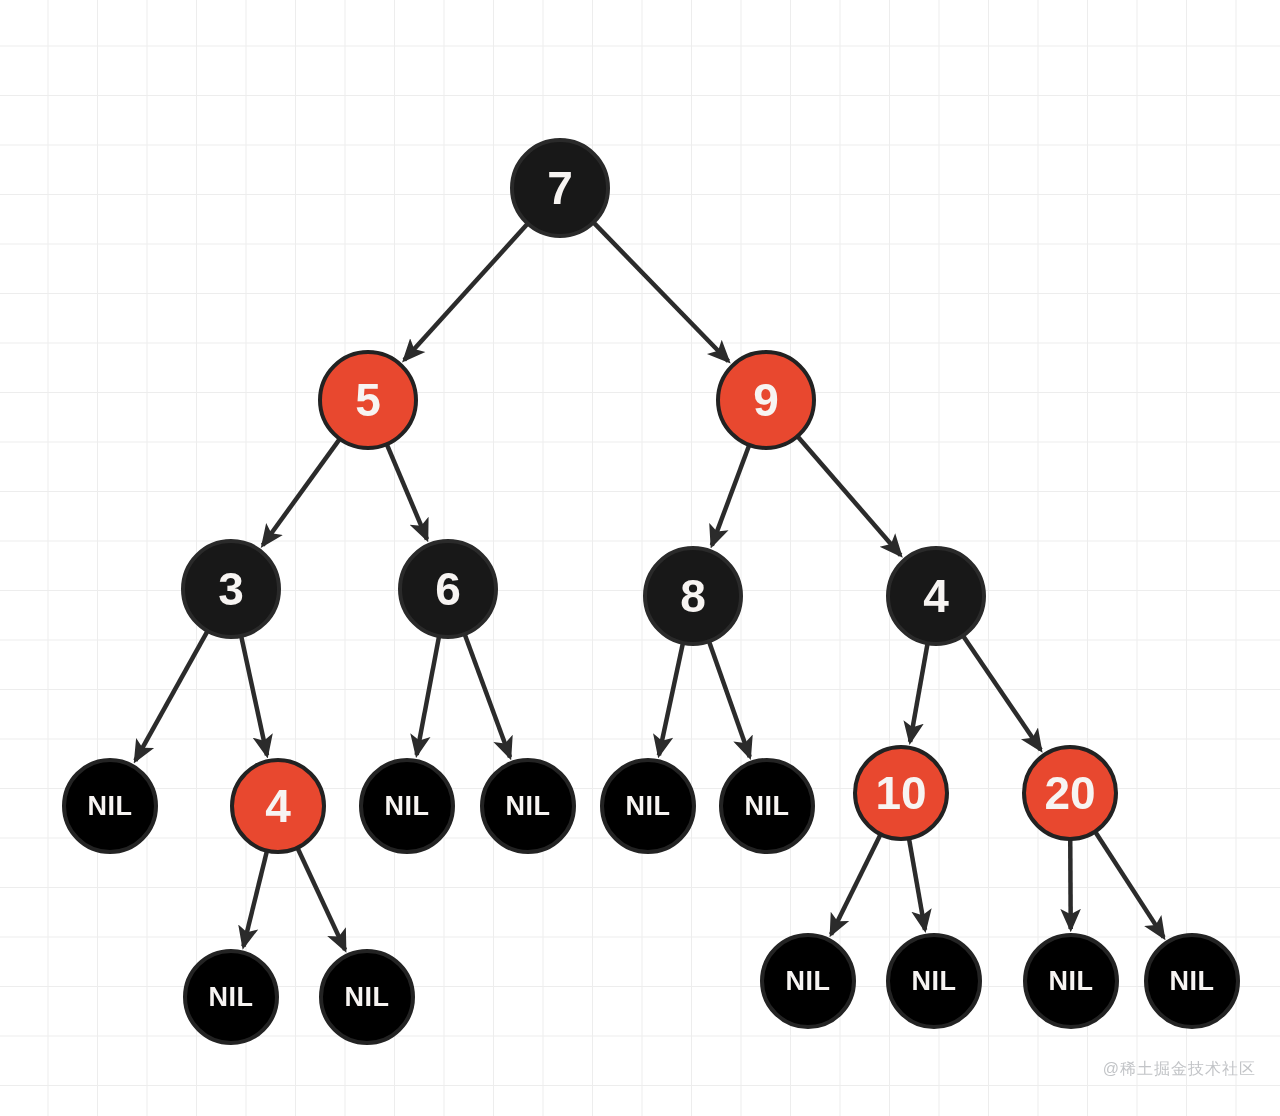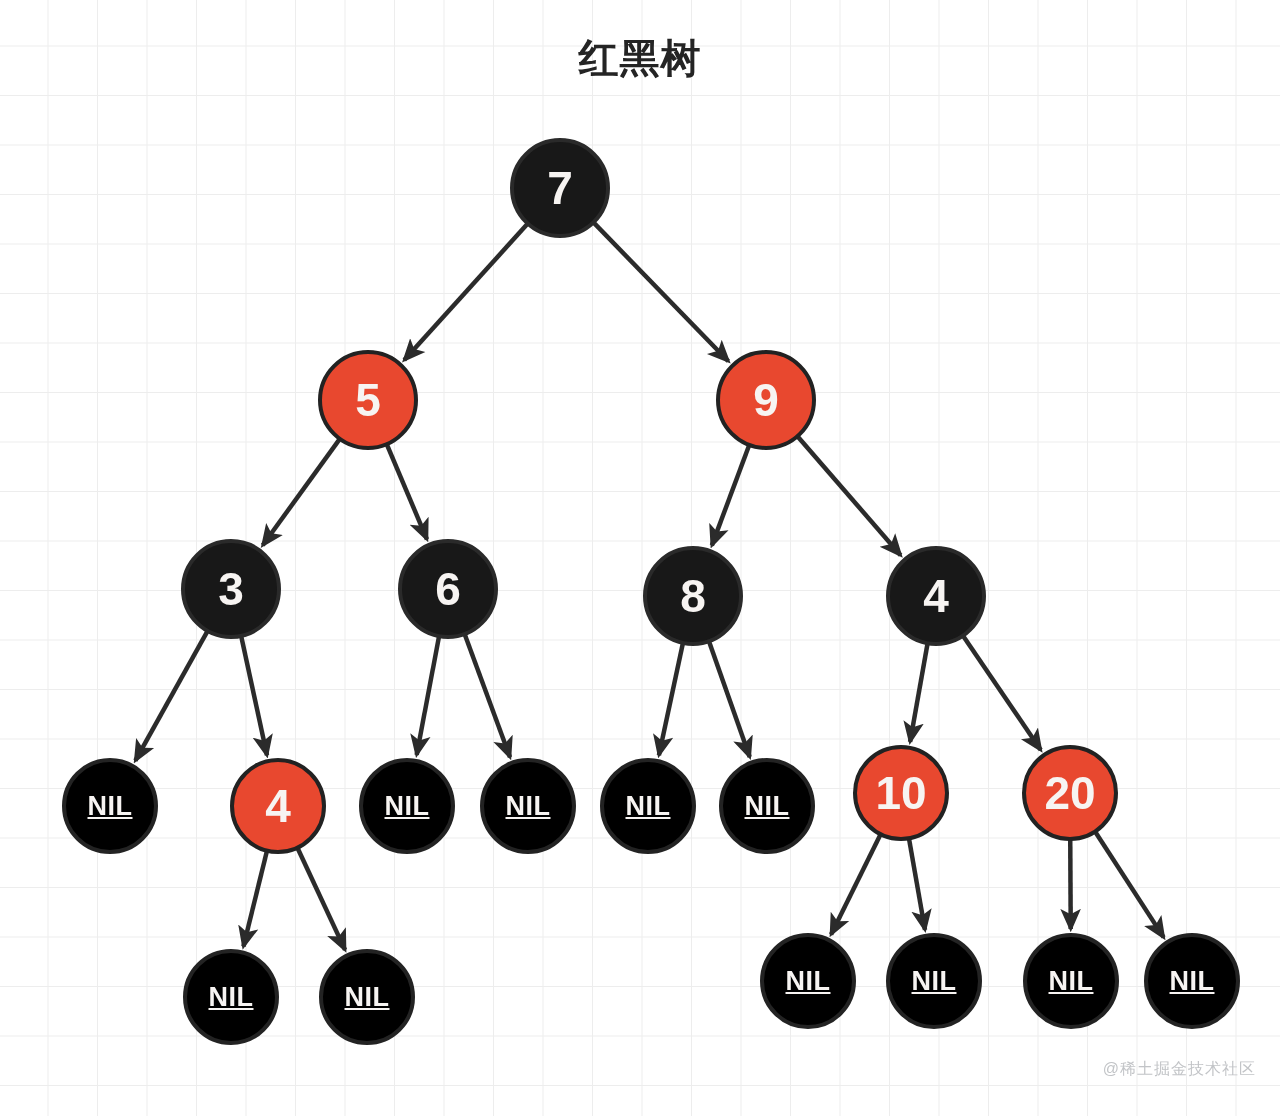--- a/index.html
+++ b/index.html
@@ -51,21 +51,20 @@
     line-height: 1;
     z-index: 5;
   }
   .node.black {
     background: #181818;
     border: 4px solid #2a2a2a;
   }
   .node.nil {
     background: #000000;
     border: 4px solid #232323;
-    text-decoration: underline;
   }
   .node.red {
     background: #e8482f;
     border: 4px solid #222222;
   }
   .node.val { font-size: 46px; }
   .node.nil  { font-size: 27px; letter-spacing: 0.5px; }
   #watermark {
     position: absolute;
     right: 24px;
@@ -74,21 +73,20 @@
     color: #c2c4c7;
     letter-spacing: 1px;
     z-index: 7;
   }
 </style>
 </head>
 <body>
 
 <div id="canvas">
 
-  <div id="title">红黑树</div>
 
   <svg id="edges" viewBox="0 0 1280 1116" xmlns="http://www.w3.org/2000/svg">
     <defs>
       <marker id="arrow" viewBox="0 0 10 10" refX="8.6" refY="5" markerWidth="5.2" markerHeight="5.2" orient="auto-start-reverse">
         <path d="M 0 0.6 L 10 5 L 0 9.4 L 2.3 5 Z" fill="#2b2b2b"></path>
       </marker>
     </defs>
     <g id="edge-group">
         <line x1="527.7785872339293" y1="223.57780992920303" x2="404.24908936182953" y2="359.9749638296466" stroke="#2b2b2b" stroke-width="4.5" stroke-linecap="butt" marker-end="url(#arrow)"></line>
         <line x1="593.4504864291057" y1="222.42477244160392" x2="728.3682027672561" y2="361.27213100319557" stroke="#2b2b2b" stroke-width="4.5" stroke-linecap="butt" marker-end="url(#arrow)"></line>

